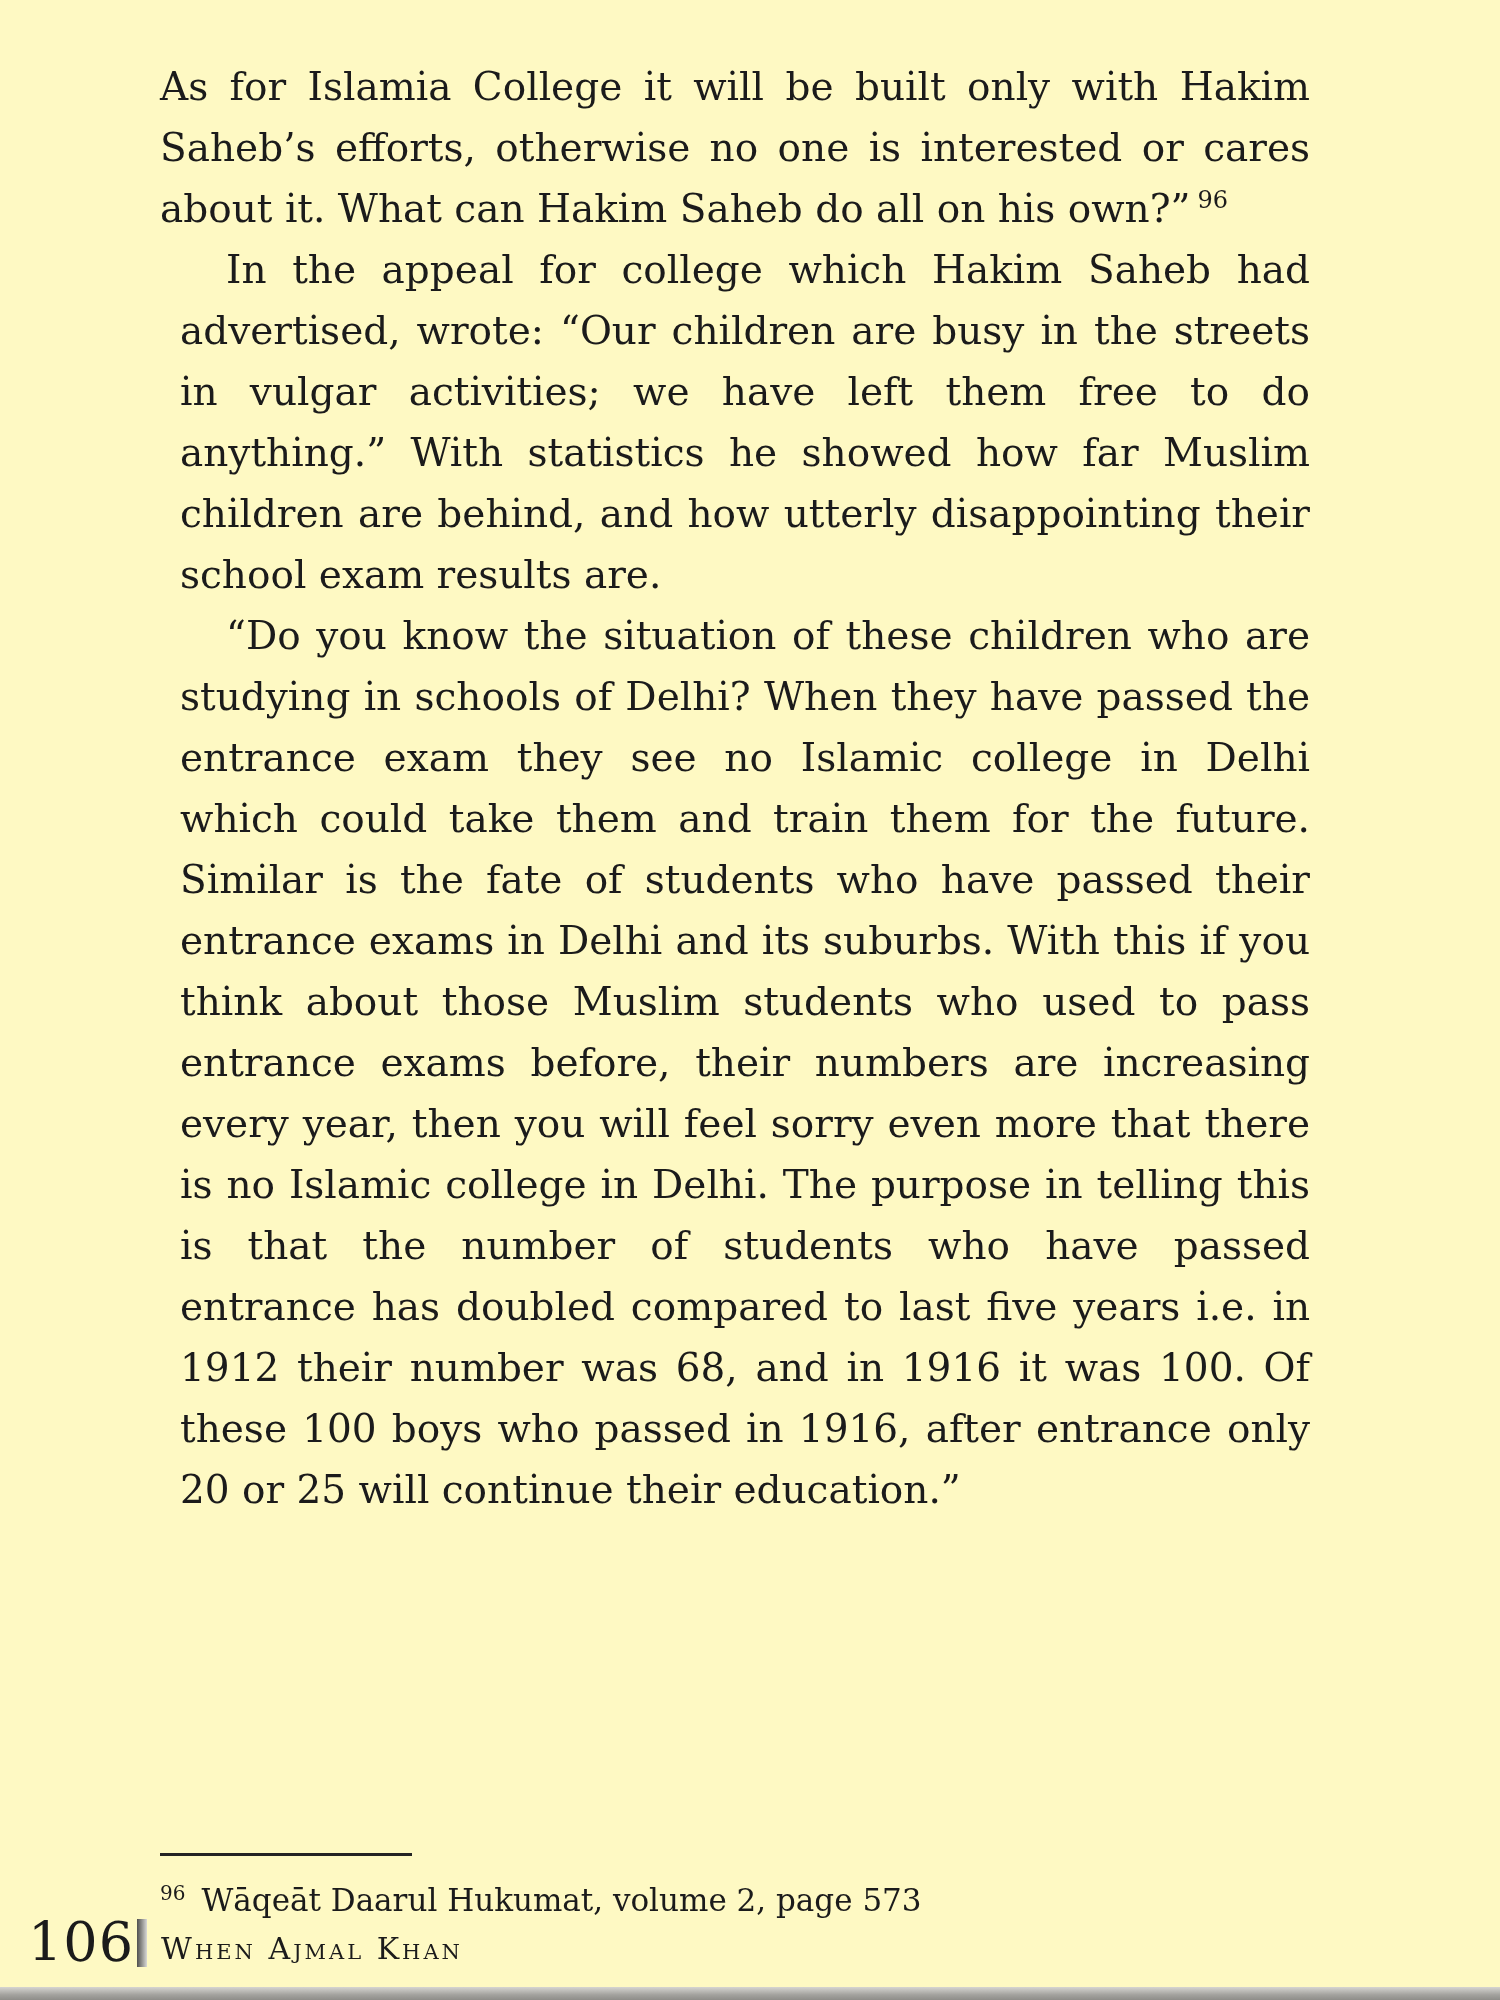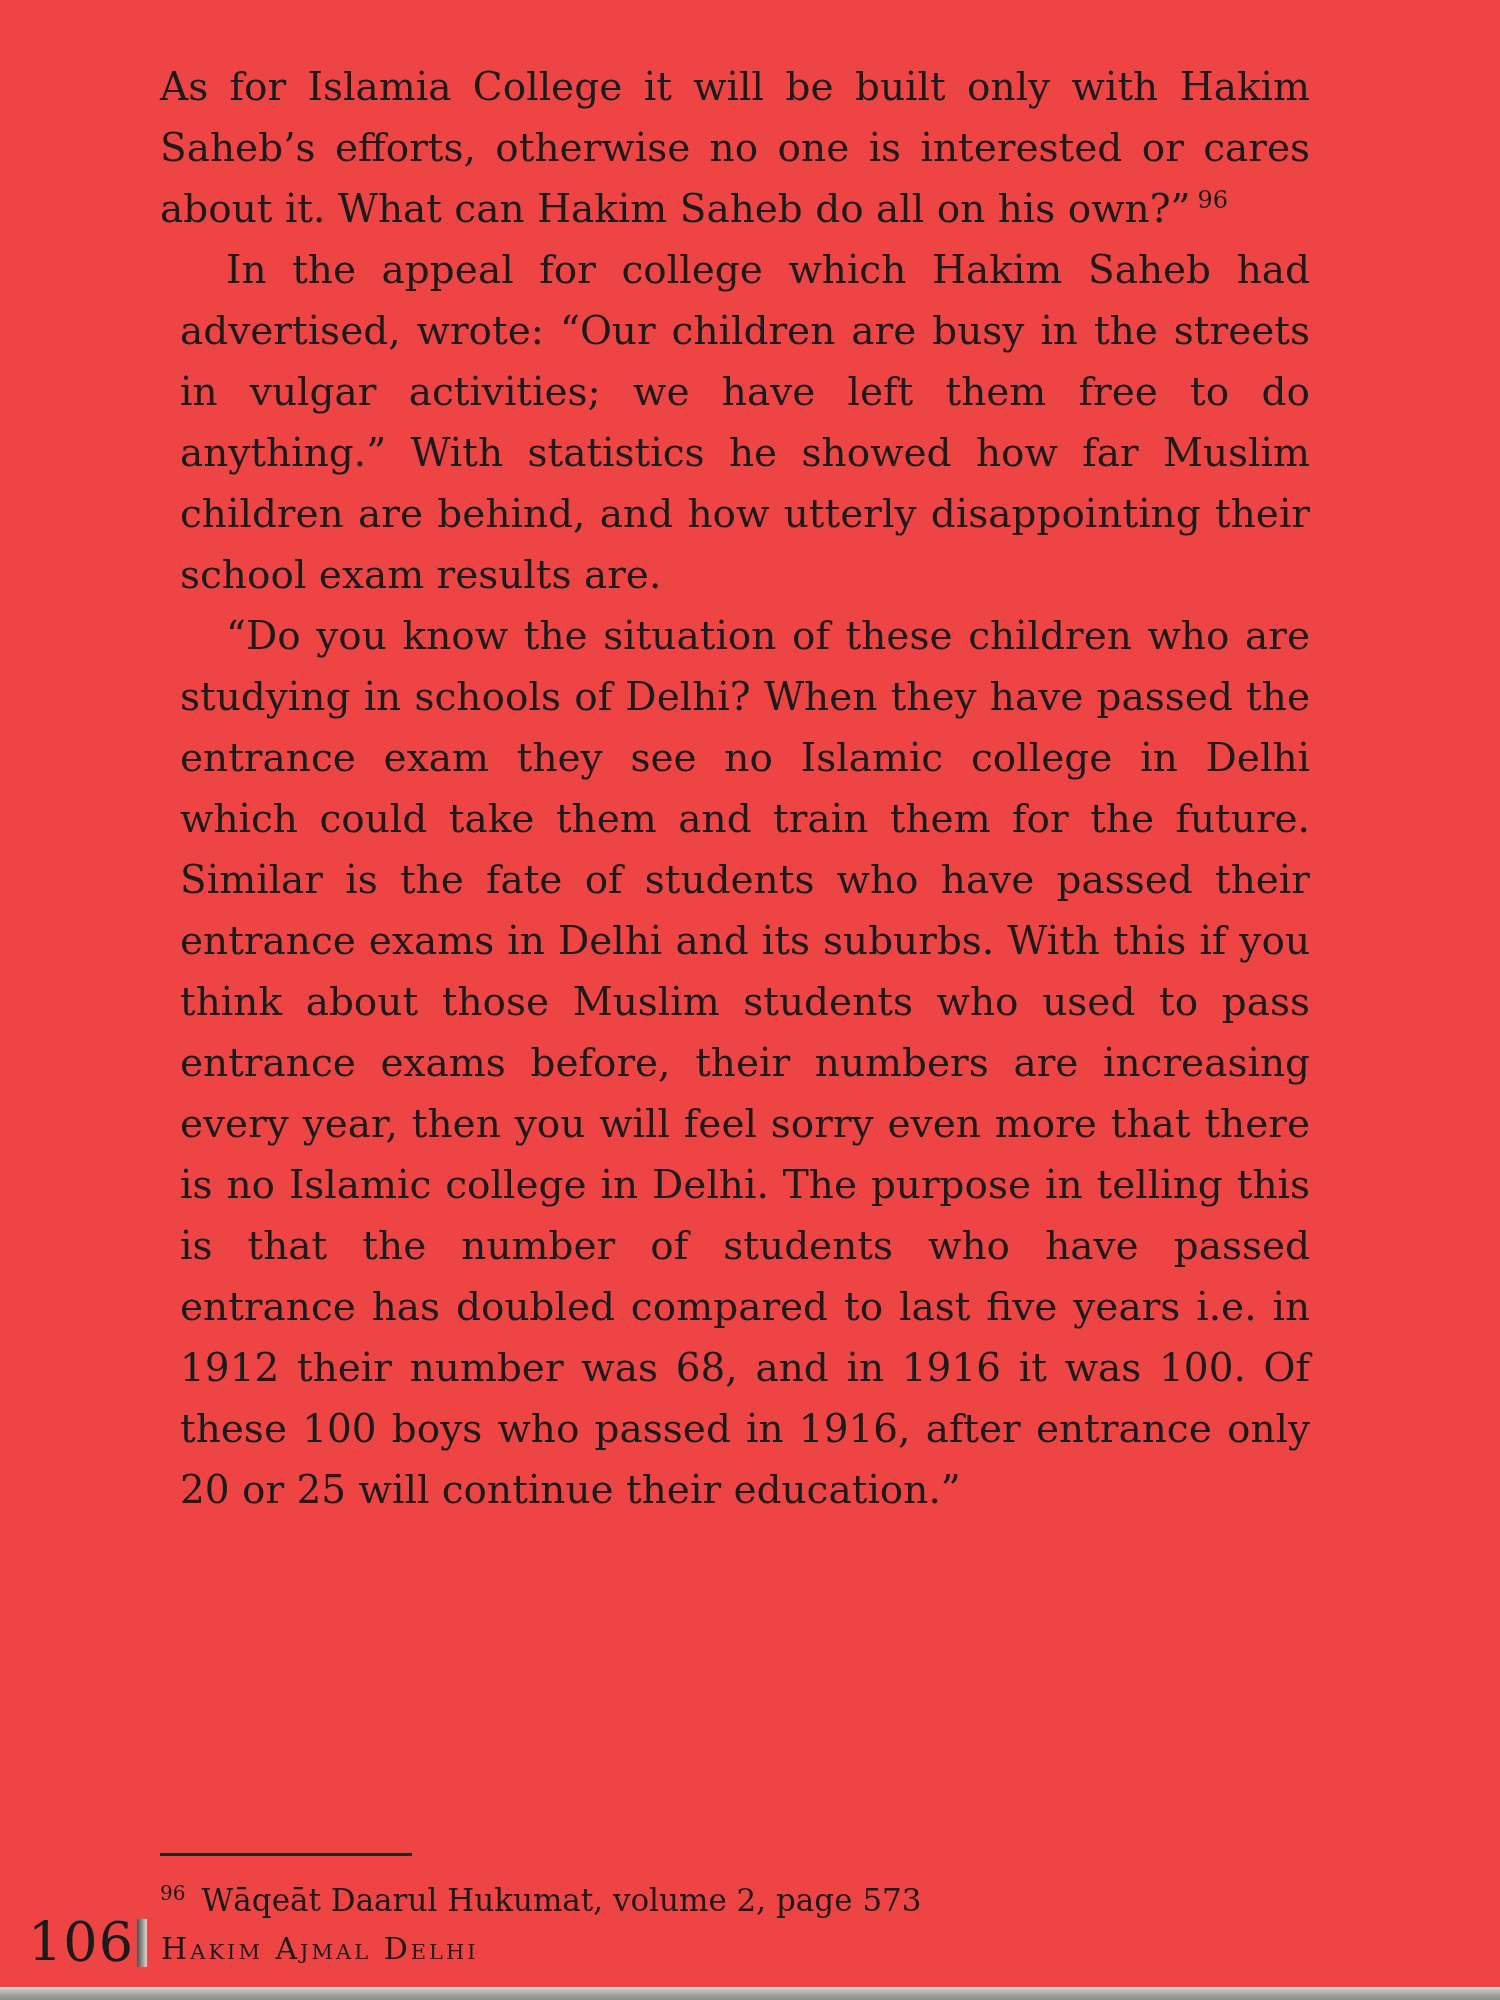--- a/index.html
+++ b/index.html
@@ -5,21 +5,21 @@
   html, body {
     margin: 0;
     padding: 0;
     background: #e9e8e4;
   }
   .page {
     position: relative;
     width: 1500px;
     height: 2000px;
     margin: 0 auto;
-    background: #ef4444;
+    background: #fef9c3;
     overflow: hidden;
     font-family: "DejaVu Serif", "Liberation Serif", serif;
     color: #1b1b1b;
   }
   .text-block {
     position: absolute;
     left: 160px;
     top: 56px;
     width: 1150px;
     font-size: 39px;
@@ -111,18 +111,18 @@
   <div class="footnote-block">
     <div class="fn-rule"></div>
     <div class="fn-line">
       <span class="fn-marker">96</span><span>Wāqeāt Daarul Hukumat, volume 2, page 573</span>
     </div>
   </div>
 
   <div class="page-footer">
     <span class="page-number">106</span>
     <span class="footer-bar"></span>
-    <span class="running-title">Hakim Ajmal Delhi</span>
+    <span class="running-title">When Ajmal Khan</span>
   </div>
 
   <div class="bottom-edge"></div>
 
 </div>
 
 </body></html>

